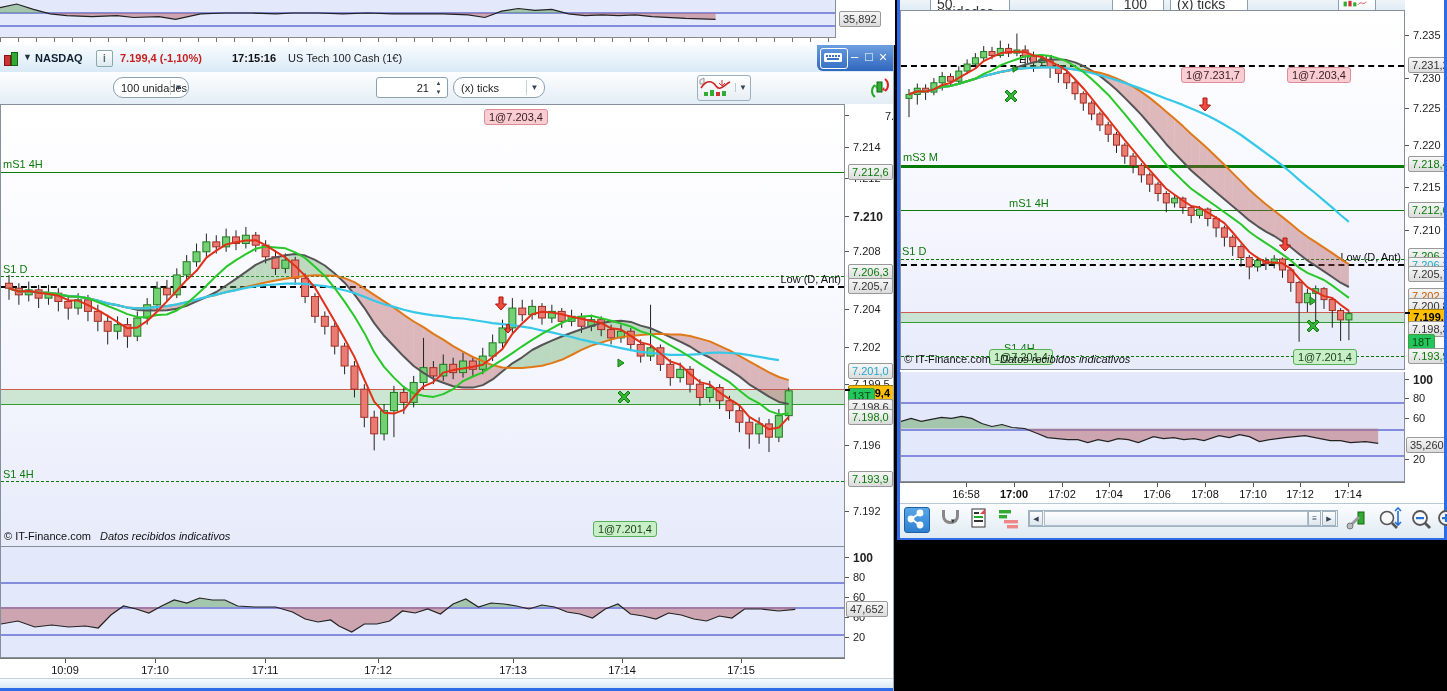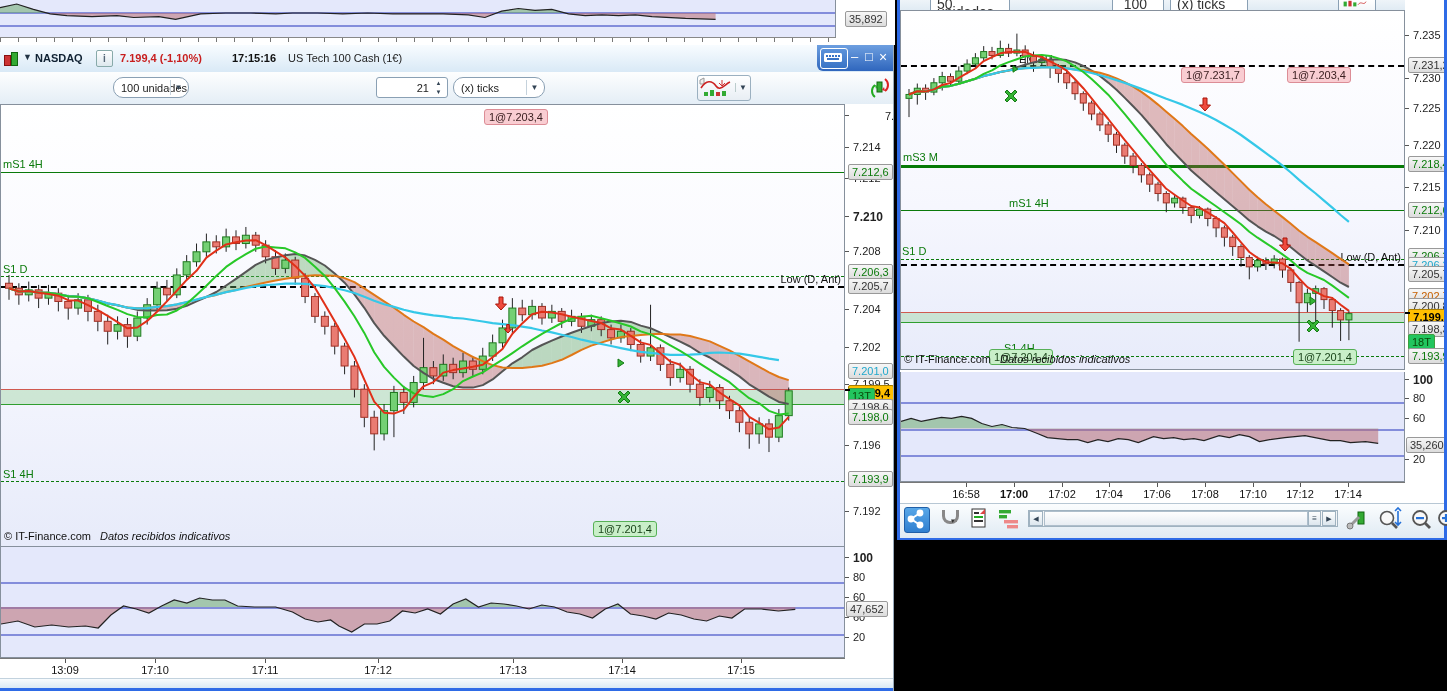--- a/index.html
+++ b/index.html
@@ -92,21 +92,21 @@
           </clipPath>
         </defs>
         <path d="M0.0 7.6 L16.7 4.0 L33.4 9.4 L50.2 13.9 L66.9 15.7 L92.0 16.6 L117.0 15.7 L133.8 17.5 L158.8 16.6 L175.6 19.3 L200.6 13.9 L225.7 13.0 L250.8 13.0 L275.9 13.9 L292.6 13.0 L317.7 13.0 L342.8 13.9 L367.8 13.0 L392.9 13.9 L418.0 13.9 L443.1 13.9 L468.2 14.8 L484.9 17.5 L501.6 11.2 L518.3 8.5 L535.0 10.3 L551.8 9.4 L568.5 13.9 L585.2 15.7 L601.9 14.8 L618.6 15.7 L635.4 14.8 L652.1 16.6 L685.5 18.4 L715.6 19.3 L715.616 13 L0 13 Z" fill="rgba(110,170,110,0.55)" clip-path="url(#strip-pane-clipu)"></path>
         <path d="M0.0 7.6 L16.7 4.0 L33.4 9.4 L50.2 13.9 L66.9 15.7 L92.0 16.6 L117.0 15.7 L133.8 17.5 L158.8 16.6 L175.6 19.3 L200.6 13.9 L225.7 13.0 L250.8 13.0 L275.9 13.9 L292.6 13.0 L317.7 13.0 L342.8 13.9 L367.8 13.0 L392.9 13.9 L418.0 13.9 L443.1 13.9 L468.2 14.8 L484.9 17.5 L501.6 11.2 L518.3 8.5 L535.0 10.3 L551.8 9.4 L568.5 13.9 L585.2 15.7 L601.9 14.8 L618.6 15.7 L635.4 14.8 L652.1 16.6 L685.5 18.4 L715.6 19.3 L715.616 13 L0 13 Z" fill="rgba(186,110,116,0.55)" clip-path="url(#strip-pane-clipd)"></path>
         <path d="M0.0 7.6 L16.7 4.0 L33.4 9.4 L50.2 13.9 L66.9 15.7 L92.0 16.6 L117.0 15.7 L133.8 17.5 L158.8 16.6 L175.6 19.3 L200.6 13.9 L225.7 13.0 L250.8 13.0 L275.9 13.9 L292.6 13.0 L317.7 13.0 L342.8 13.9 L367.8 13.0 L392.9 13.9 L418.0 13.9 L443.1 13.9 L468.2 14.8 L484.9 17.5 L501.6 11.2 L518.3 8.5 L535.0 10.3 L551.8 9.4 L568.5 13.9 L585.2 15.7 L601.9 14.8 L618.6 15.7 L635.4 14.8 L652.1 16.6 L685.5 18.4 L715.6 19.3" stroke="#222" stroke-width="1.2" fill="none"></path>
       </svg>
     </div>
   <div class="abs" id="strip-ruler" style="left:0;top:37px;width:836px;height:8px;background:#fff;border-top:1px solid #888;
               background-image:repeating-linear-gradient(90deg,#777 0 1px,transparent 1px 18px);background-size:100% 4px;background-repeat:no-repeat;"></div>
   <div class="abs axis" style="left:837px;top:0;width:58px;height:45px;">
-    <div class="badge gray" style="top:19px;left:8px;">35,892</div>
+    <div class="badge gray" style="top:19px;left:2px;">35,892</div>
   </div>
 </div>
 
 <div class="abs" id="left-window">
 
   <div class="abs titlebar" style="width:893px;">
     <div class="abs" style="left:3px;top:6px;width:16px;height:16px;">
       <div class="abs" style="left:1px;top:4px;width:5px;height:9px;background:#c33;border:1px solid #811;"></div>
       <div class="abs" style="left:8px;top:1px;width:5px;height:12px;background:#3a3;border:1px solid #161;"></div>
       <div class="abs" style="left:10px;top:-1px;width:1px;height:17px;background:#161;z-index:-1;"></div>
@@ -499,21 +499,21 @@
       <div class="abs tick-label" style="top: 50px;">60</div>
       <div class="abs tick-mark" style="top: 70px;"></div>
       <div class="abs tick-label" style="top: 70px;">60</div>
       <div class="abs tick-mark" style="top: 90px;"></div>
       <div class="abs tick-label" style="top: 90px;">20</div>
       <div class="abs badge gray" style="top: 62px; left: 1px;">47,652</div>
     </div>
 
   <div class="abs timeaxis" id="L-time" style="left:0;top:613px;width:845px;height:20px;">
       <div class="abs time-tick" style="left: 65px;"></div>
-      <div class="abs time-label" style="left: 65px;">13:09</div>
+      <div class="abs time-label" style="left: 65px;">10:09</div>
       <div class="abs time-tick" style="left: 155px;"></div>
       <div class="abs time-label" style="left: 155px;">17:10</div>
       <div class="abs time-tick" style="left: 265px;"></div>
       <div class="abs time-label" style="left: 265px;">17:11</div>
       <div class="abs time-tick" style="left: 378px;"></div>
       <div class="abs time-label" style="left: 378px;">17:12</div>
       <div class="abs time-tick" style="left: 513px;"></div>
       <div class="abs time-label" style="left: 513px;">17:13</div>
       <div class="abs time-tick" style="left: 622px;"></div>
       <div class="abs time-label" style="left: 622px;">17:14</div>

